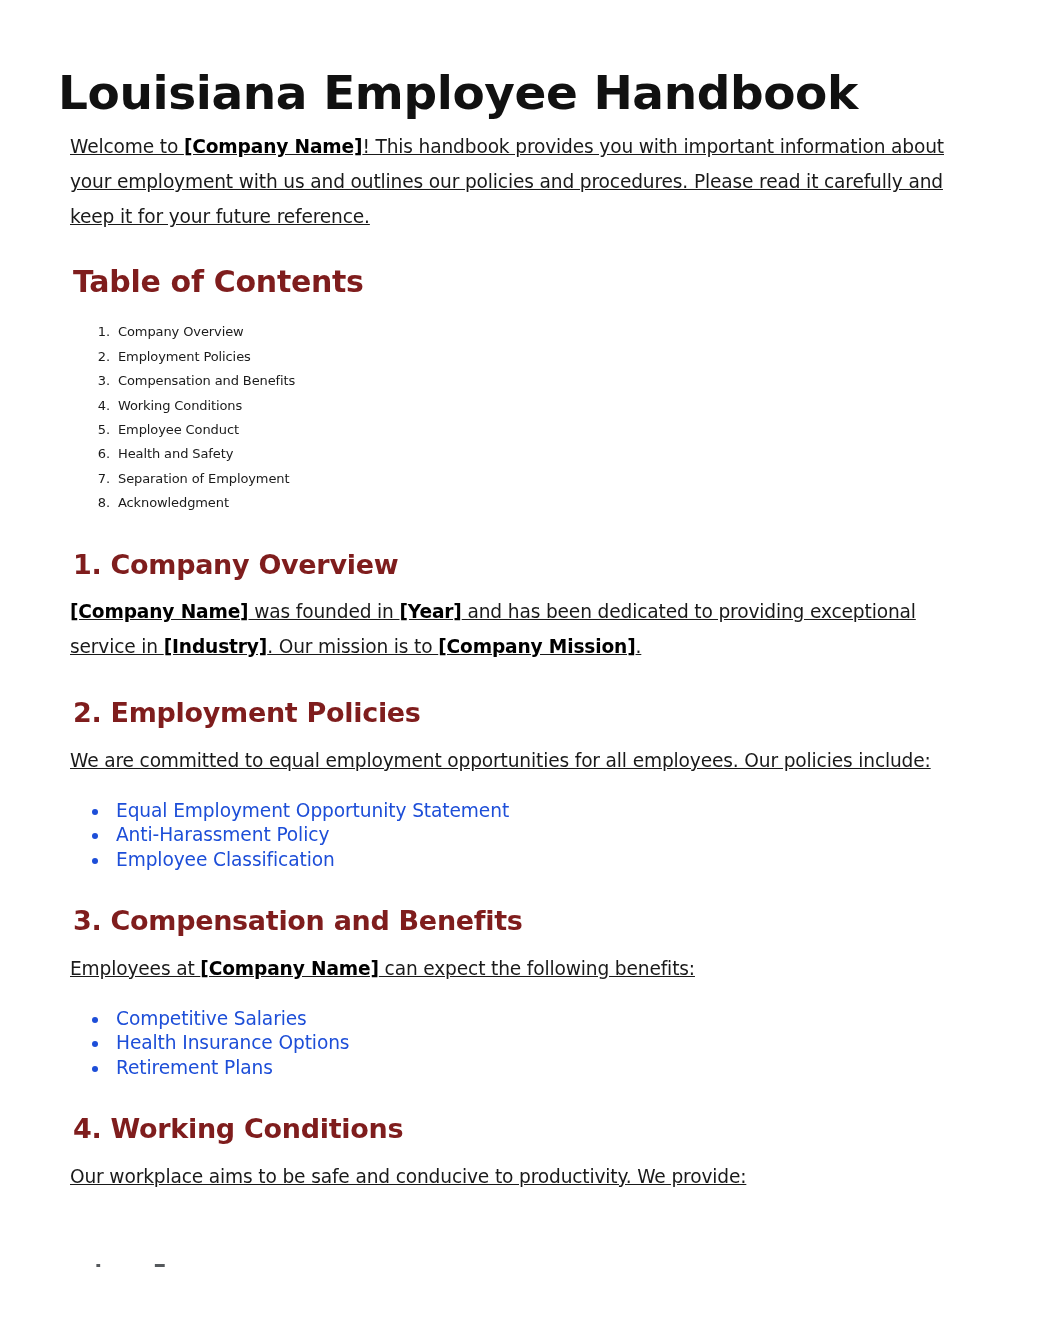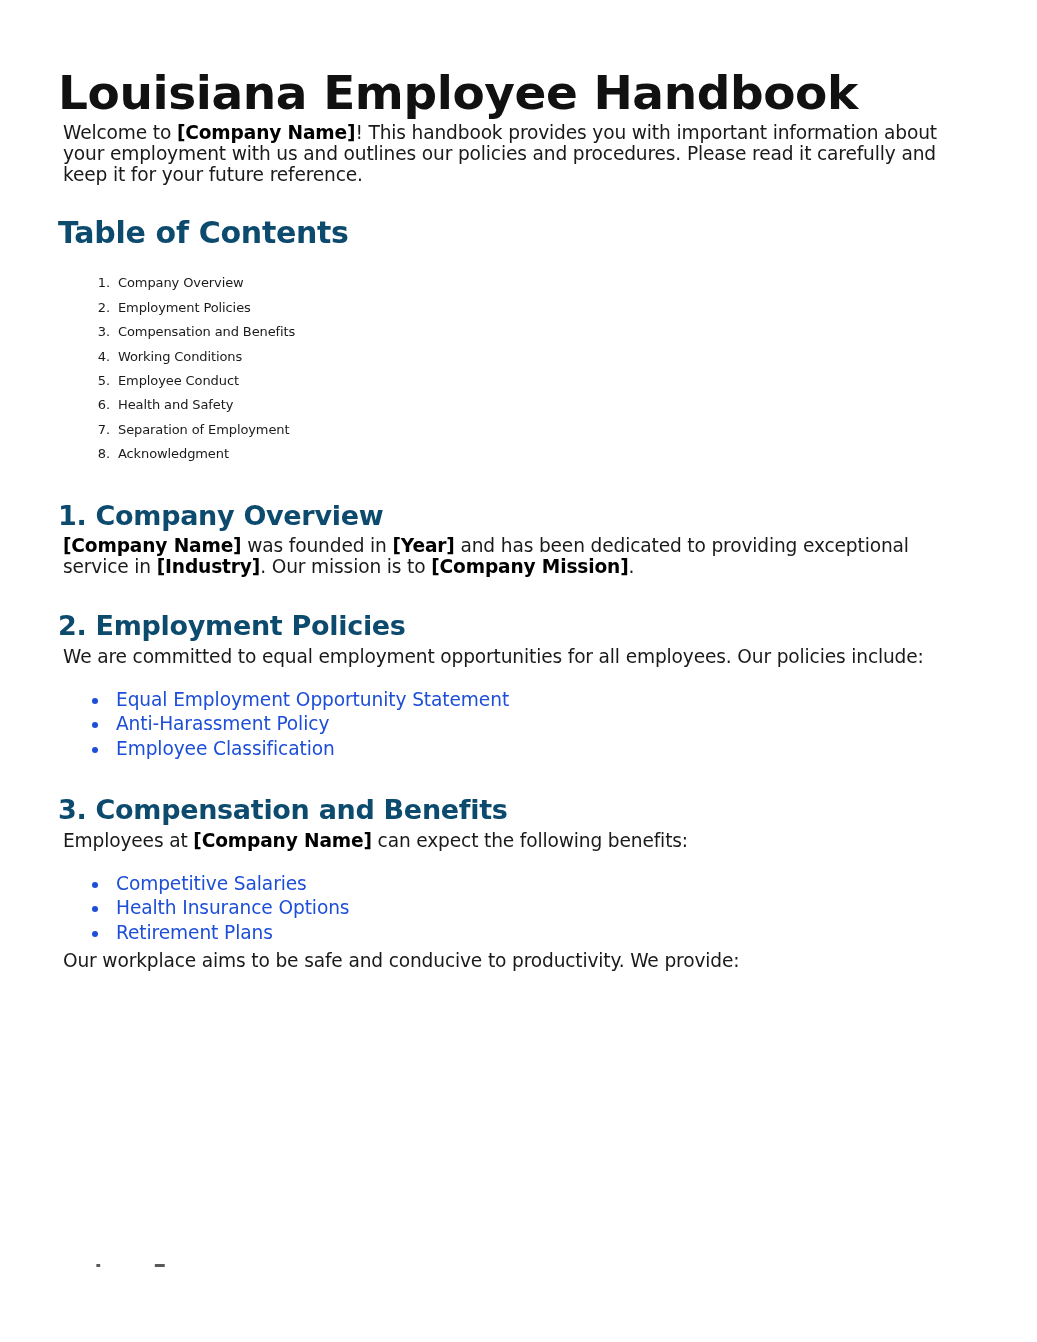--- a/index.html
+++ b/index.html
@@ -29,34 +29,35 @@
     font-size: 47px;
     line-height: 1.05;
     letter-spacing: -0.4px;
     margin: 0;
     padding-top: 68px;
     color: #111111;
   }
   p.body-text {
     font-family: "DejaVu Sans", sans-serif;
     font-size: 18.6px;
-    line-height: 21px;
-    margin: 5px;
+    line-height: 35px;
+    margin: 12px;
     color: #1a1a1a;
     letter-spacing: -0.15px;
+    text-decoration: underline;
   }
   .gap-after-title { margin-top: 31px; }
   .gap-para { margin-top: 22px; }
   h2.section-title {
     font-family: "DejaVu Sans", sans-serif;
     font-weight: bold;
     font-size: 30px;
     line-height: 1.1;
-    margin: 0;
-    color: #0c4a6e;
+    margin: 15px;
+    color: #7f1d1d;
     letter-spacing: -0.3px;
   }
   h2.toc-title { margin-top: 31px; font-size: 30px; }
   h2.num-section { margin-top: 34px; font-size: 27px; }
   ol.toc-list {
     margin: 0;
     padding: 0 0 0 56px;
     list-style-position: outside;
     list-style-type: decimal;
     margin-top: 22px;
@@ -143,19 +144,20 @@
     <h2 class="section-title num-section">3. Compensation and Benefits</h2>
 
     <p class="body-text para-after-heading"><span>Employees at </span><strong class="ph">[Company Name]</strong><span> can expect the following benefits:</span></p>
 
     <ul class="bullet-list">
       <li>Competitive Salaries</li>
       <li>Health Insurance Options</li>
       <li>Retirement Plans</li>
     </ul>
 
+    <h2 class="section-title num-section">4. Working Conditions</h2>
 
     <p class="body-text para-after-heading">Our workplace aims to be safe and conducive to productivity. We provide:</p>
 
   </div>
 
   <div class="watermark">web-learn.org</div>
 </div>
 
 </body></html>

